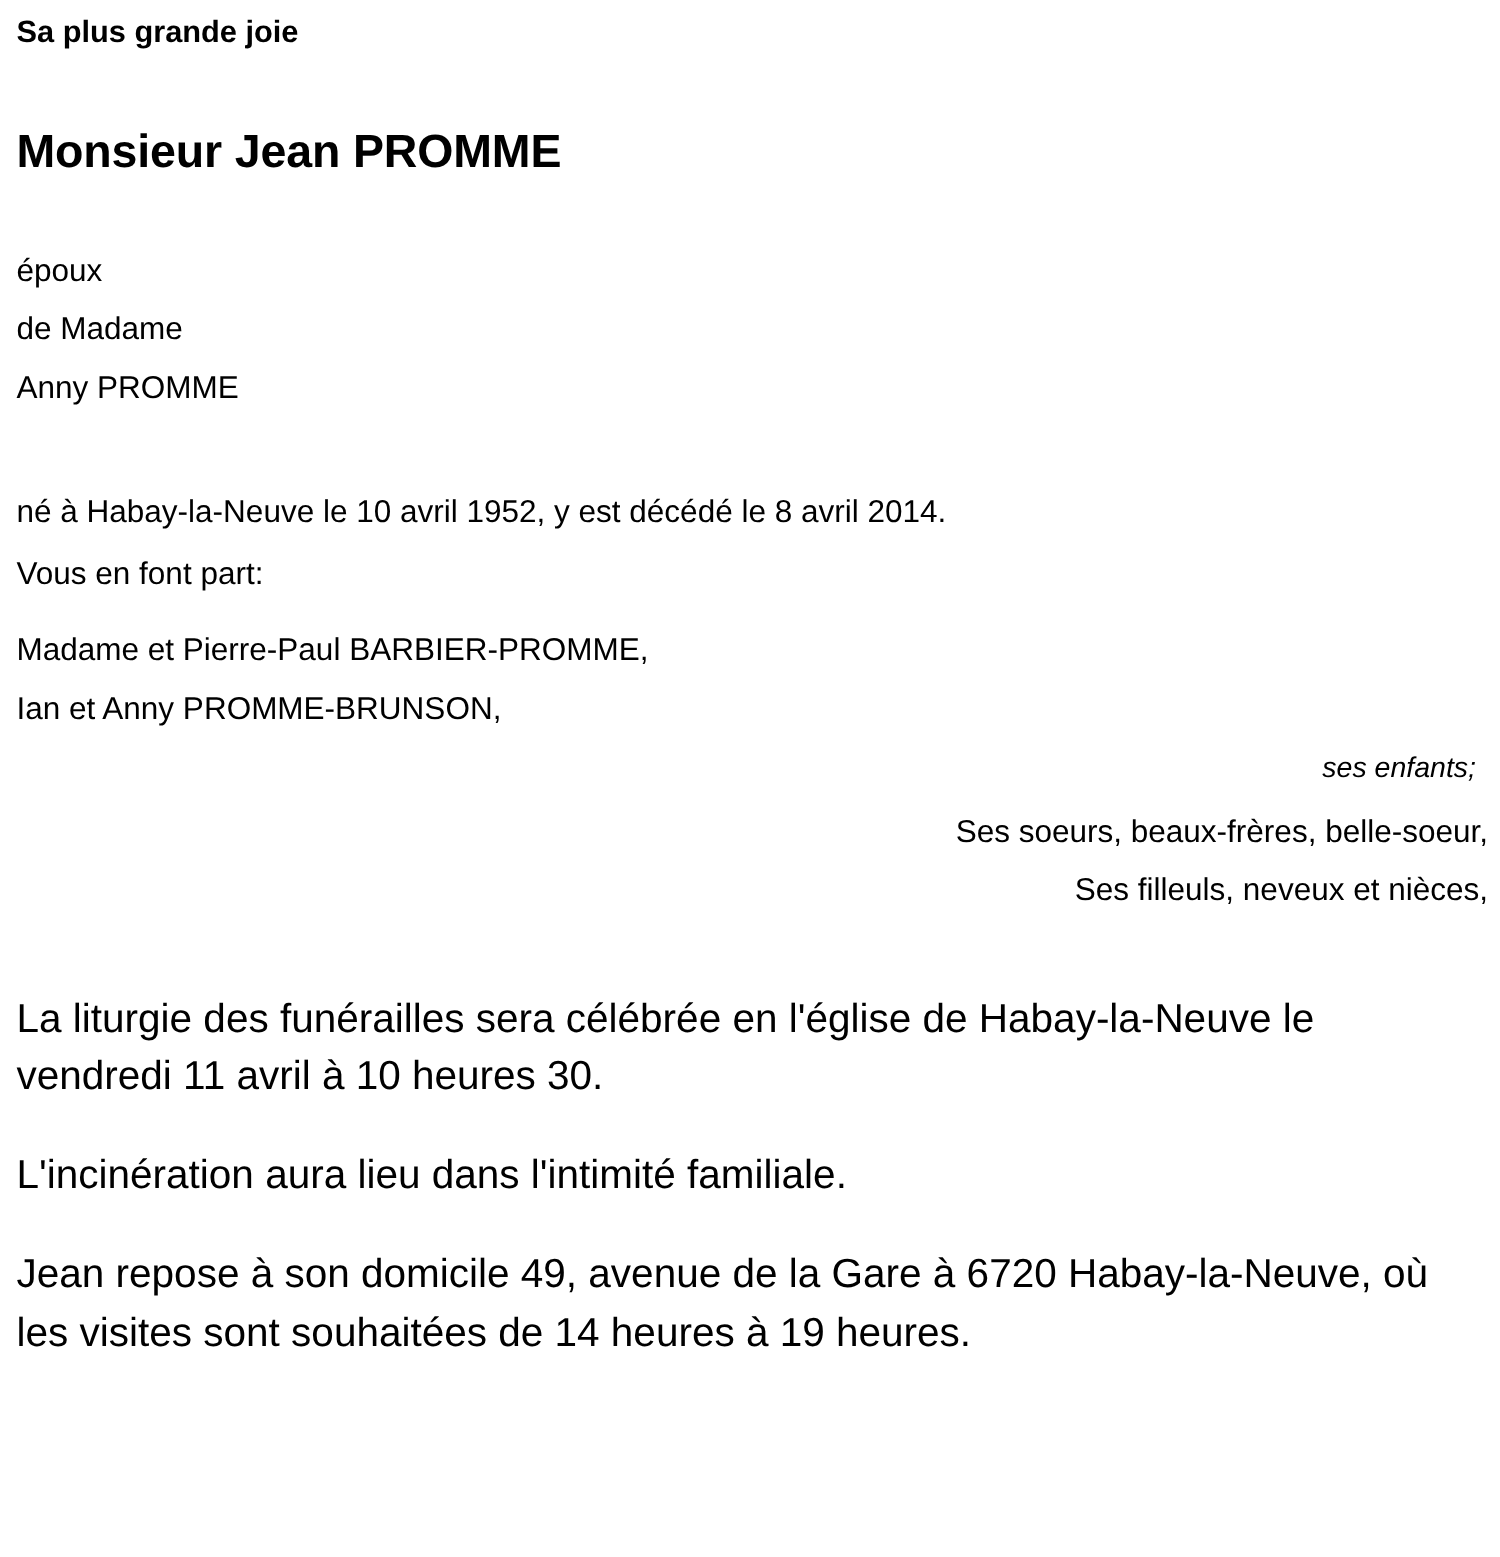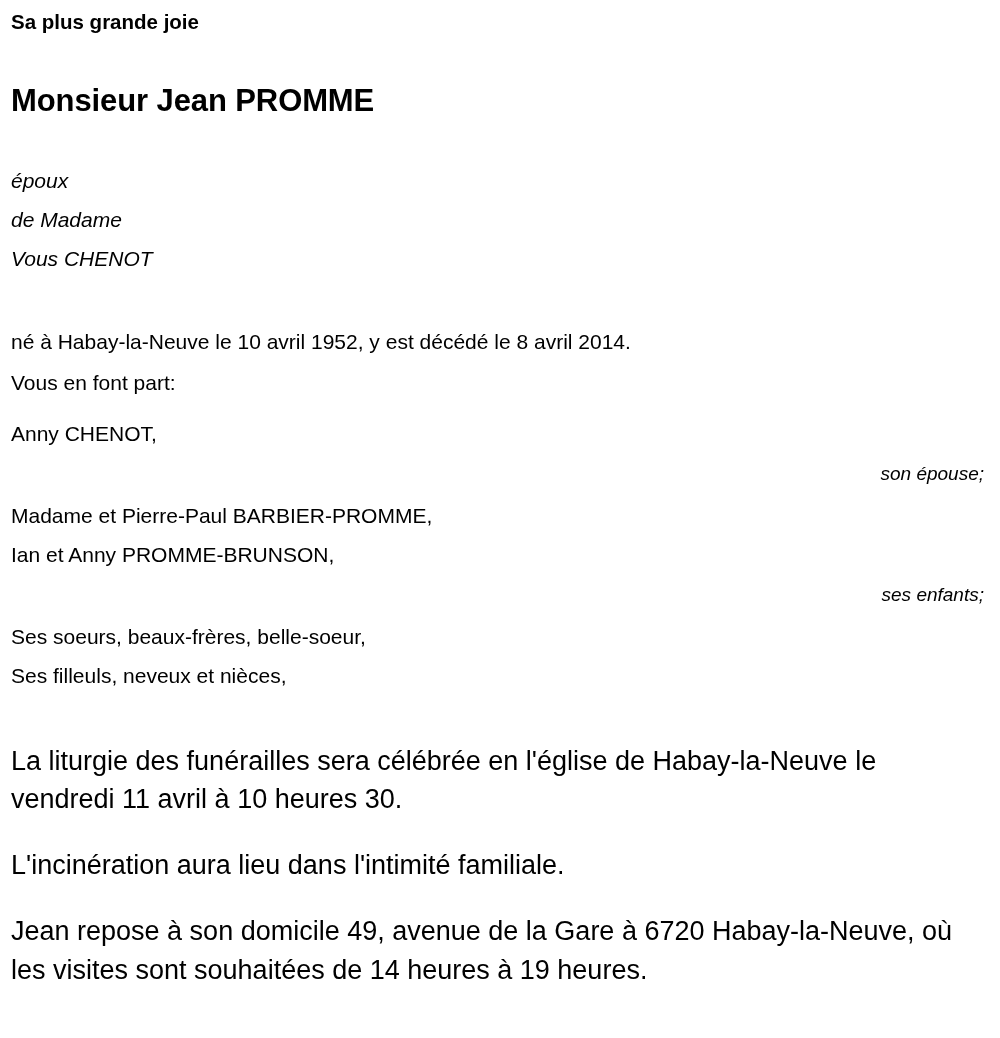--- a/index.html
+++ b/index.html
@@ -44,21 +44,20 @@
   
   .body-text {
     font-size: 21px;
     line-height: 1.0;
     font-weight: normal;
   }
 
   
   .spouse-block {
     margin-top: 54px;
-    font-style: italic;
   }
   .spouse-block .line {
     display: block;
     margin-bottom: 18px;
   }
   .spouse-block .line:last-child { margin-bottom: 0; }
 
   
   .vital-line {
     margin-top: 62px;
@@ -93,20 +92,21 @@
     margin-bottom: 22px;
   }
 
   
   .family-list {
     margin-top: 0;
   }
   .family-list .line {
     display: block;
     margin-bottom: 18px;
+    text-align: right;
   }
   .family-list .line:last-child { margin-bottom: 0; }
 
   
   .arrangements {
     margin-top: 56px;
   }
   .arrangements p {
     margin: 0 0 28px 0;
     font-size: 27px;
@@ -123,35 +123,29 @@
 
   <div class="epigraph">
     <span class="epigraph-line first">Sa plus grande joie</span>
   </div>
 
   <div class="deceased-name">Monsieur Jean PROMME</div>
 
   <div class="body-text spouse-block">
     <span class="line">époux</span>
     <span class="line">de Madame</span>
-    <span class="line">Vous CHENOT</span>
+    <span class="line">Anny PROMME</span>
   </div>
 
   <div class="body-text vital-line">né à Habay-la-Neuve le 10 avril 1952, y est décédé le 8 avril 2014.</div>
 
   <div class="body-text announce-line">Vous en font part:</div>
 
   <div class="survivors">
 
-    <div class="survivor-group">
-      <div class="body-text survivor-names">
-        <span class="name-line">Anny CHENOT,</span>
-      </div>
-      <span class="relation">son épouse;</span>
-    </div>
 
     <div class="survivor-group">
       <div class="body-text survivor-names">
         <span class="name-line">Madame et Pierre-Paul BARBIER-PROMME,</span>
         <span class="name-line">Ian et Anny PROMME-BRUNSON,</span>
       </div>
       <span class="relation">ses enfants;</span>
     </div>
 
     <div class="body-text family-list">

